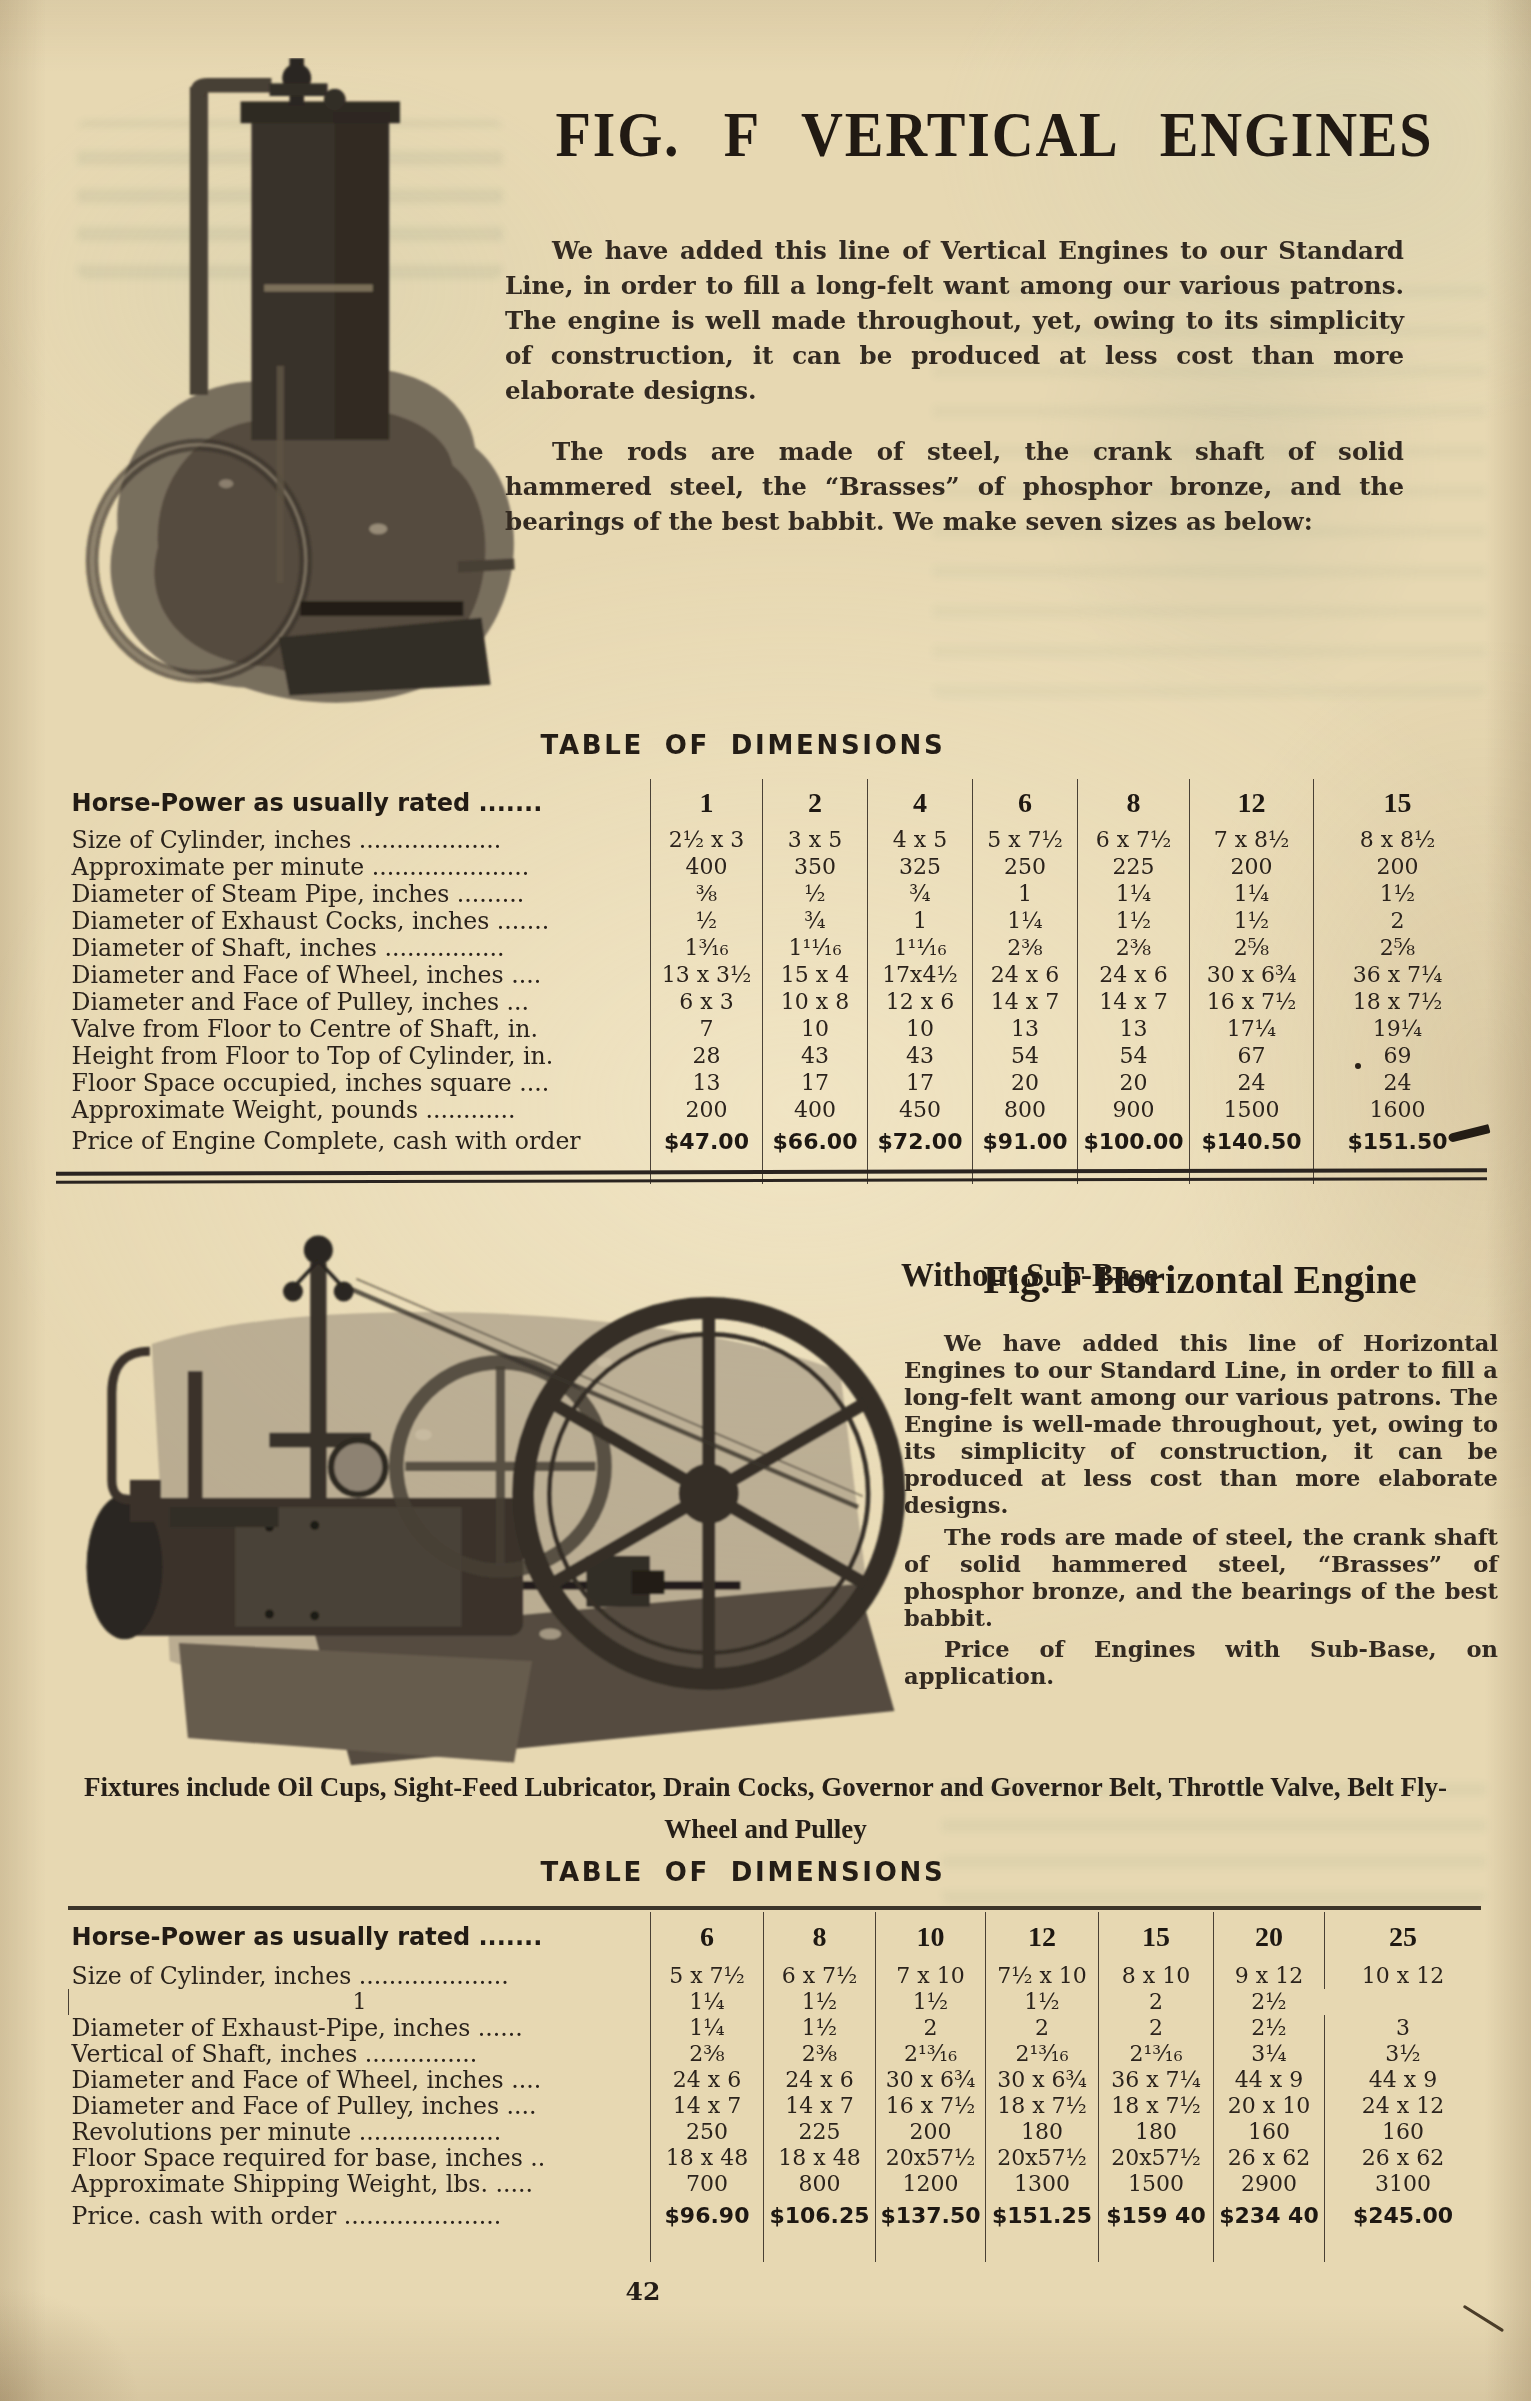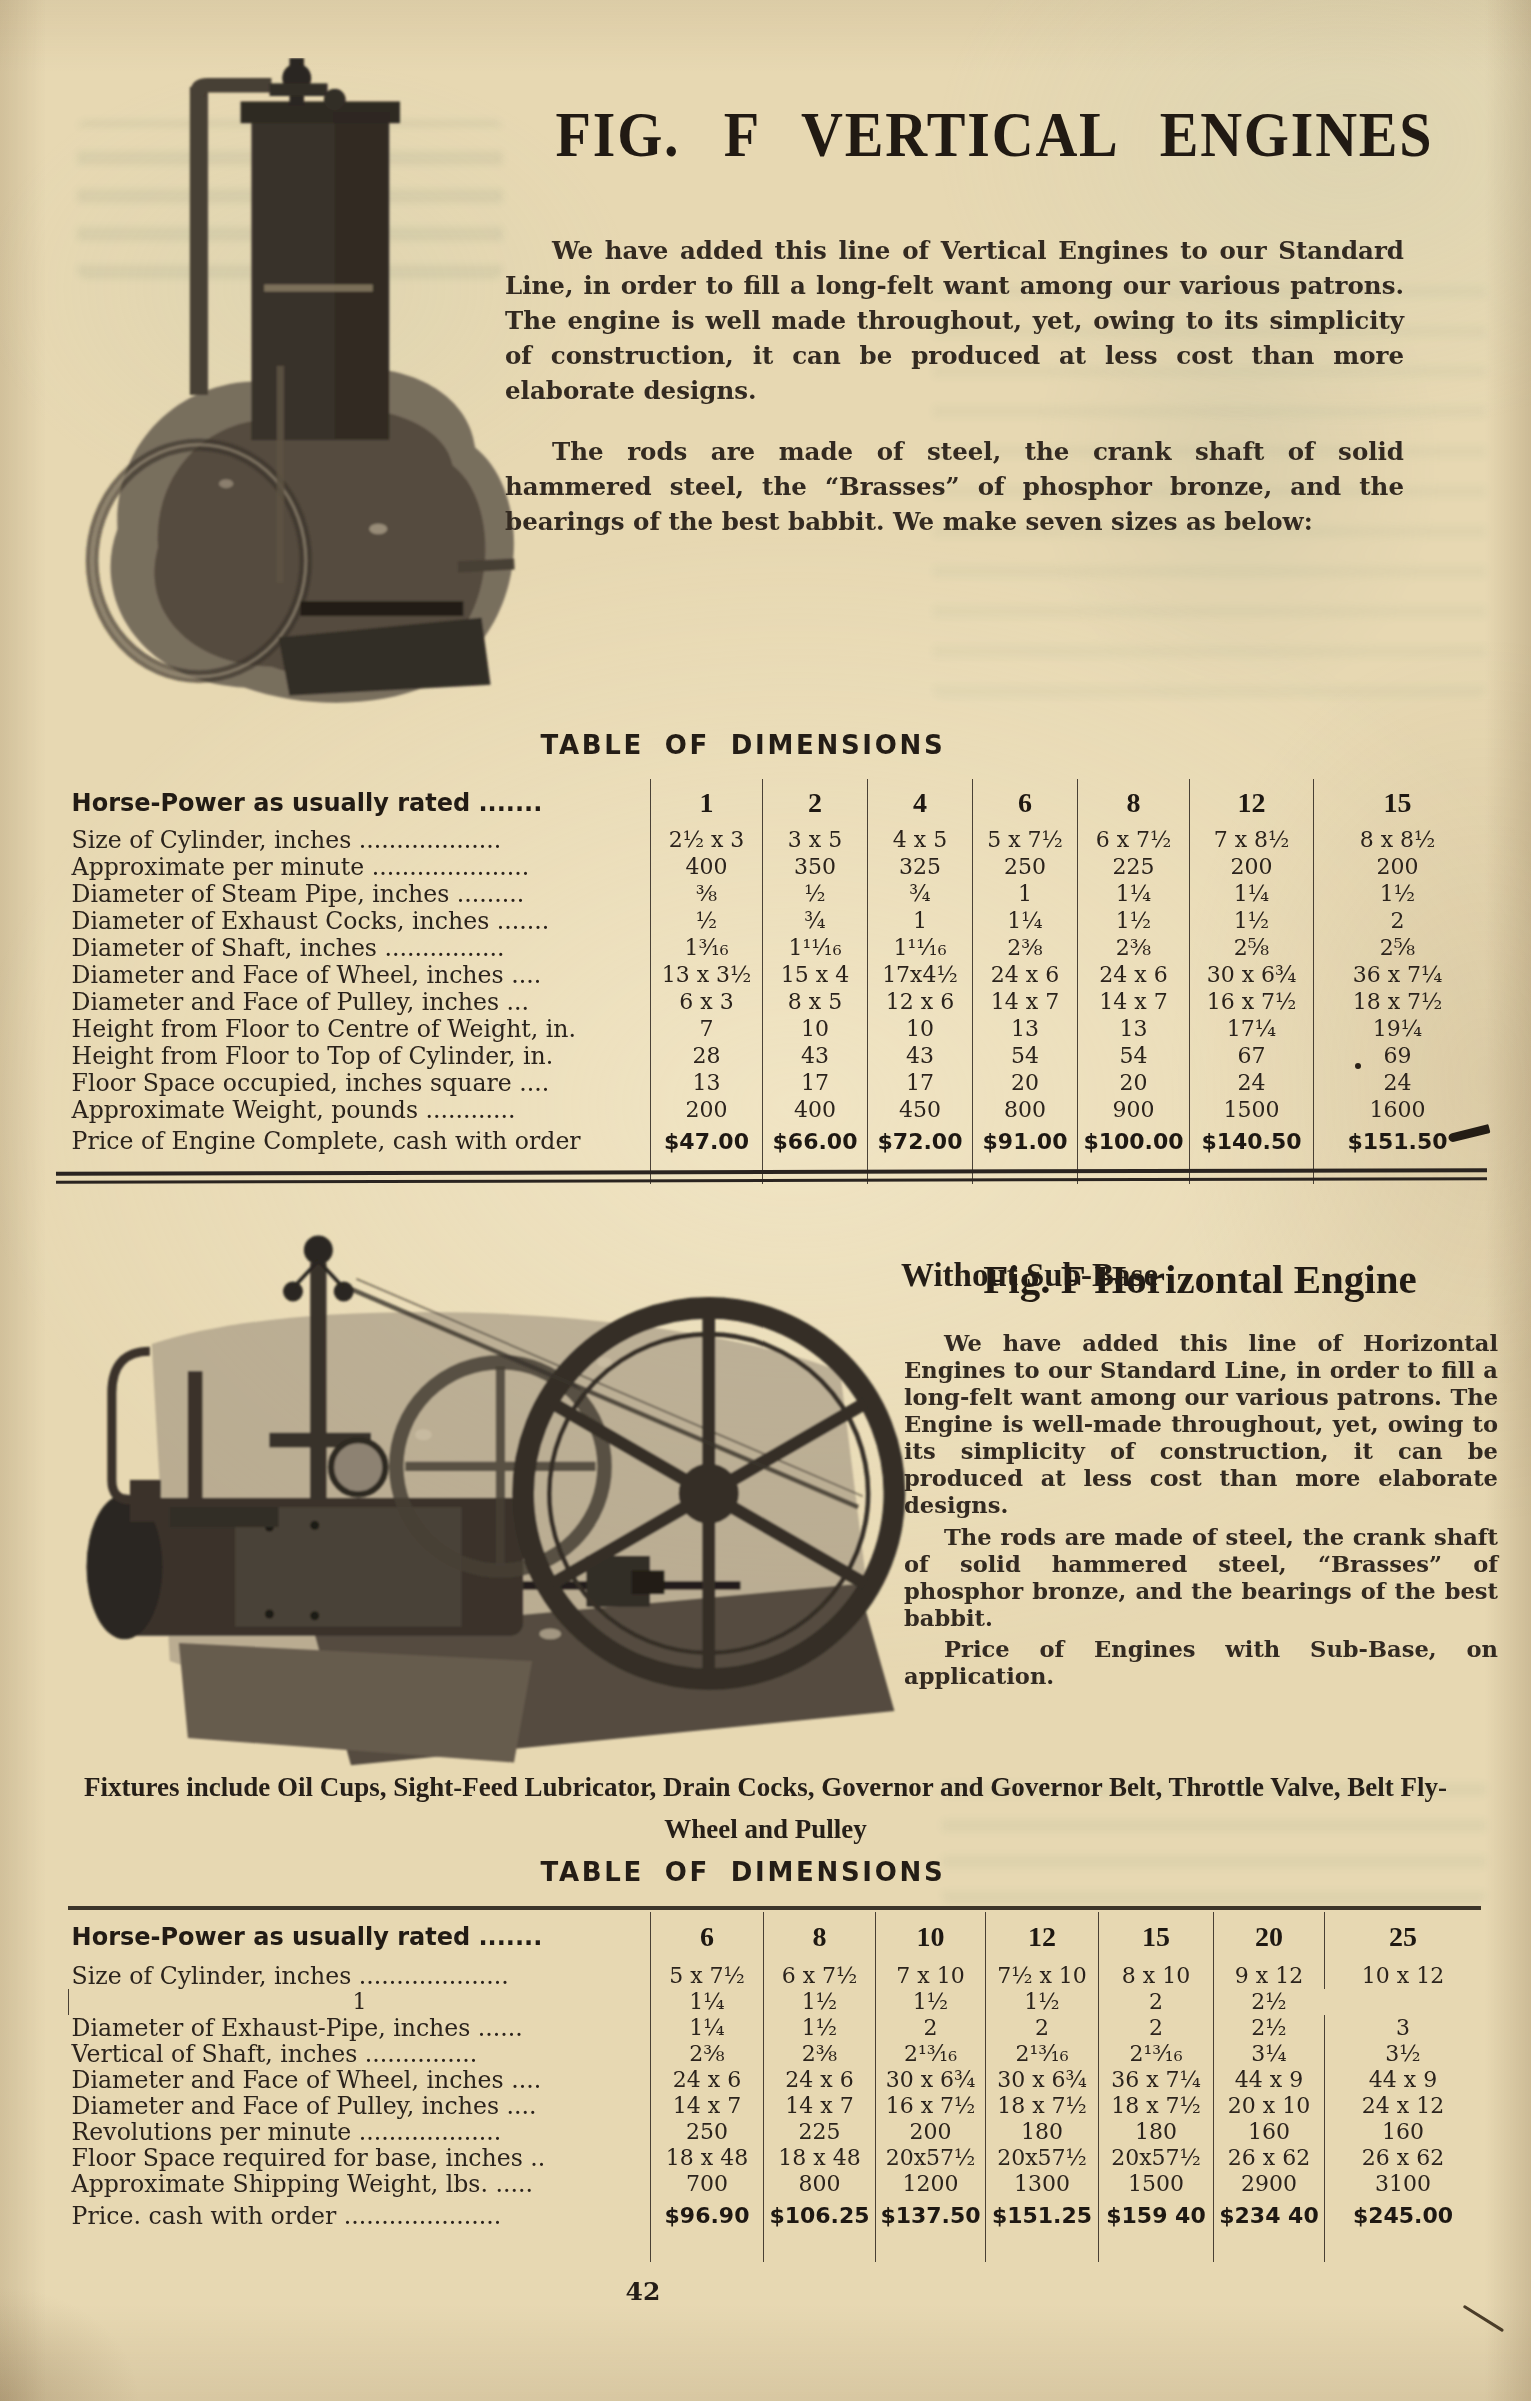--- a/index.html
+++ b/index.html
@@ -212,30 +212,30 @@
         <div class="t-cell">17x4½</div>
         <div class="t-cell">24 x 6</div>
         <div class="t-cell">24 x 6</div>
         <div class="t-cell">30 x 6¾</div>
         <div class="t-cell">36 x 7¼</div>
       </div>
 
       <div class="t-row">
         <div class="t-label">Diameter and Face of Pulley, inches ...</div>
         <div class="t-cell">6 x 3</div>
-        <div class="t-cell">8 x 5</div>
+        <div class="t-cell">10 x 8</div>
         <div class="t-cell">12 x 6</div>
         <div class="t-cell">14 x 7</div>
         <div class="t-cell">14 x 7</div>
         <div class="t-cell">16 x 7½</div>
         <div class="t-cell">18 x 7½</div>
       </div>
 
       <div class="t-row">
-        <div class="t-label">Height from Floor to Centre of Weight, in.</div>
+        <div class="t-label">Valve from Floor to Centre of Shaft, in.</div>
         <div class="t-cell">7</div>
         <div class="t-cell">10</div>
         <div class="t-cell">10</div>
         <div class="t-cell">13</div>
         <div class="t-cell">13</div>
         <div class="t-cell">17¼</div>
         <div class="t-cell">19¼</div>
       </div>
 
       <div class="t-row">

